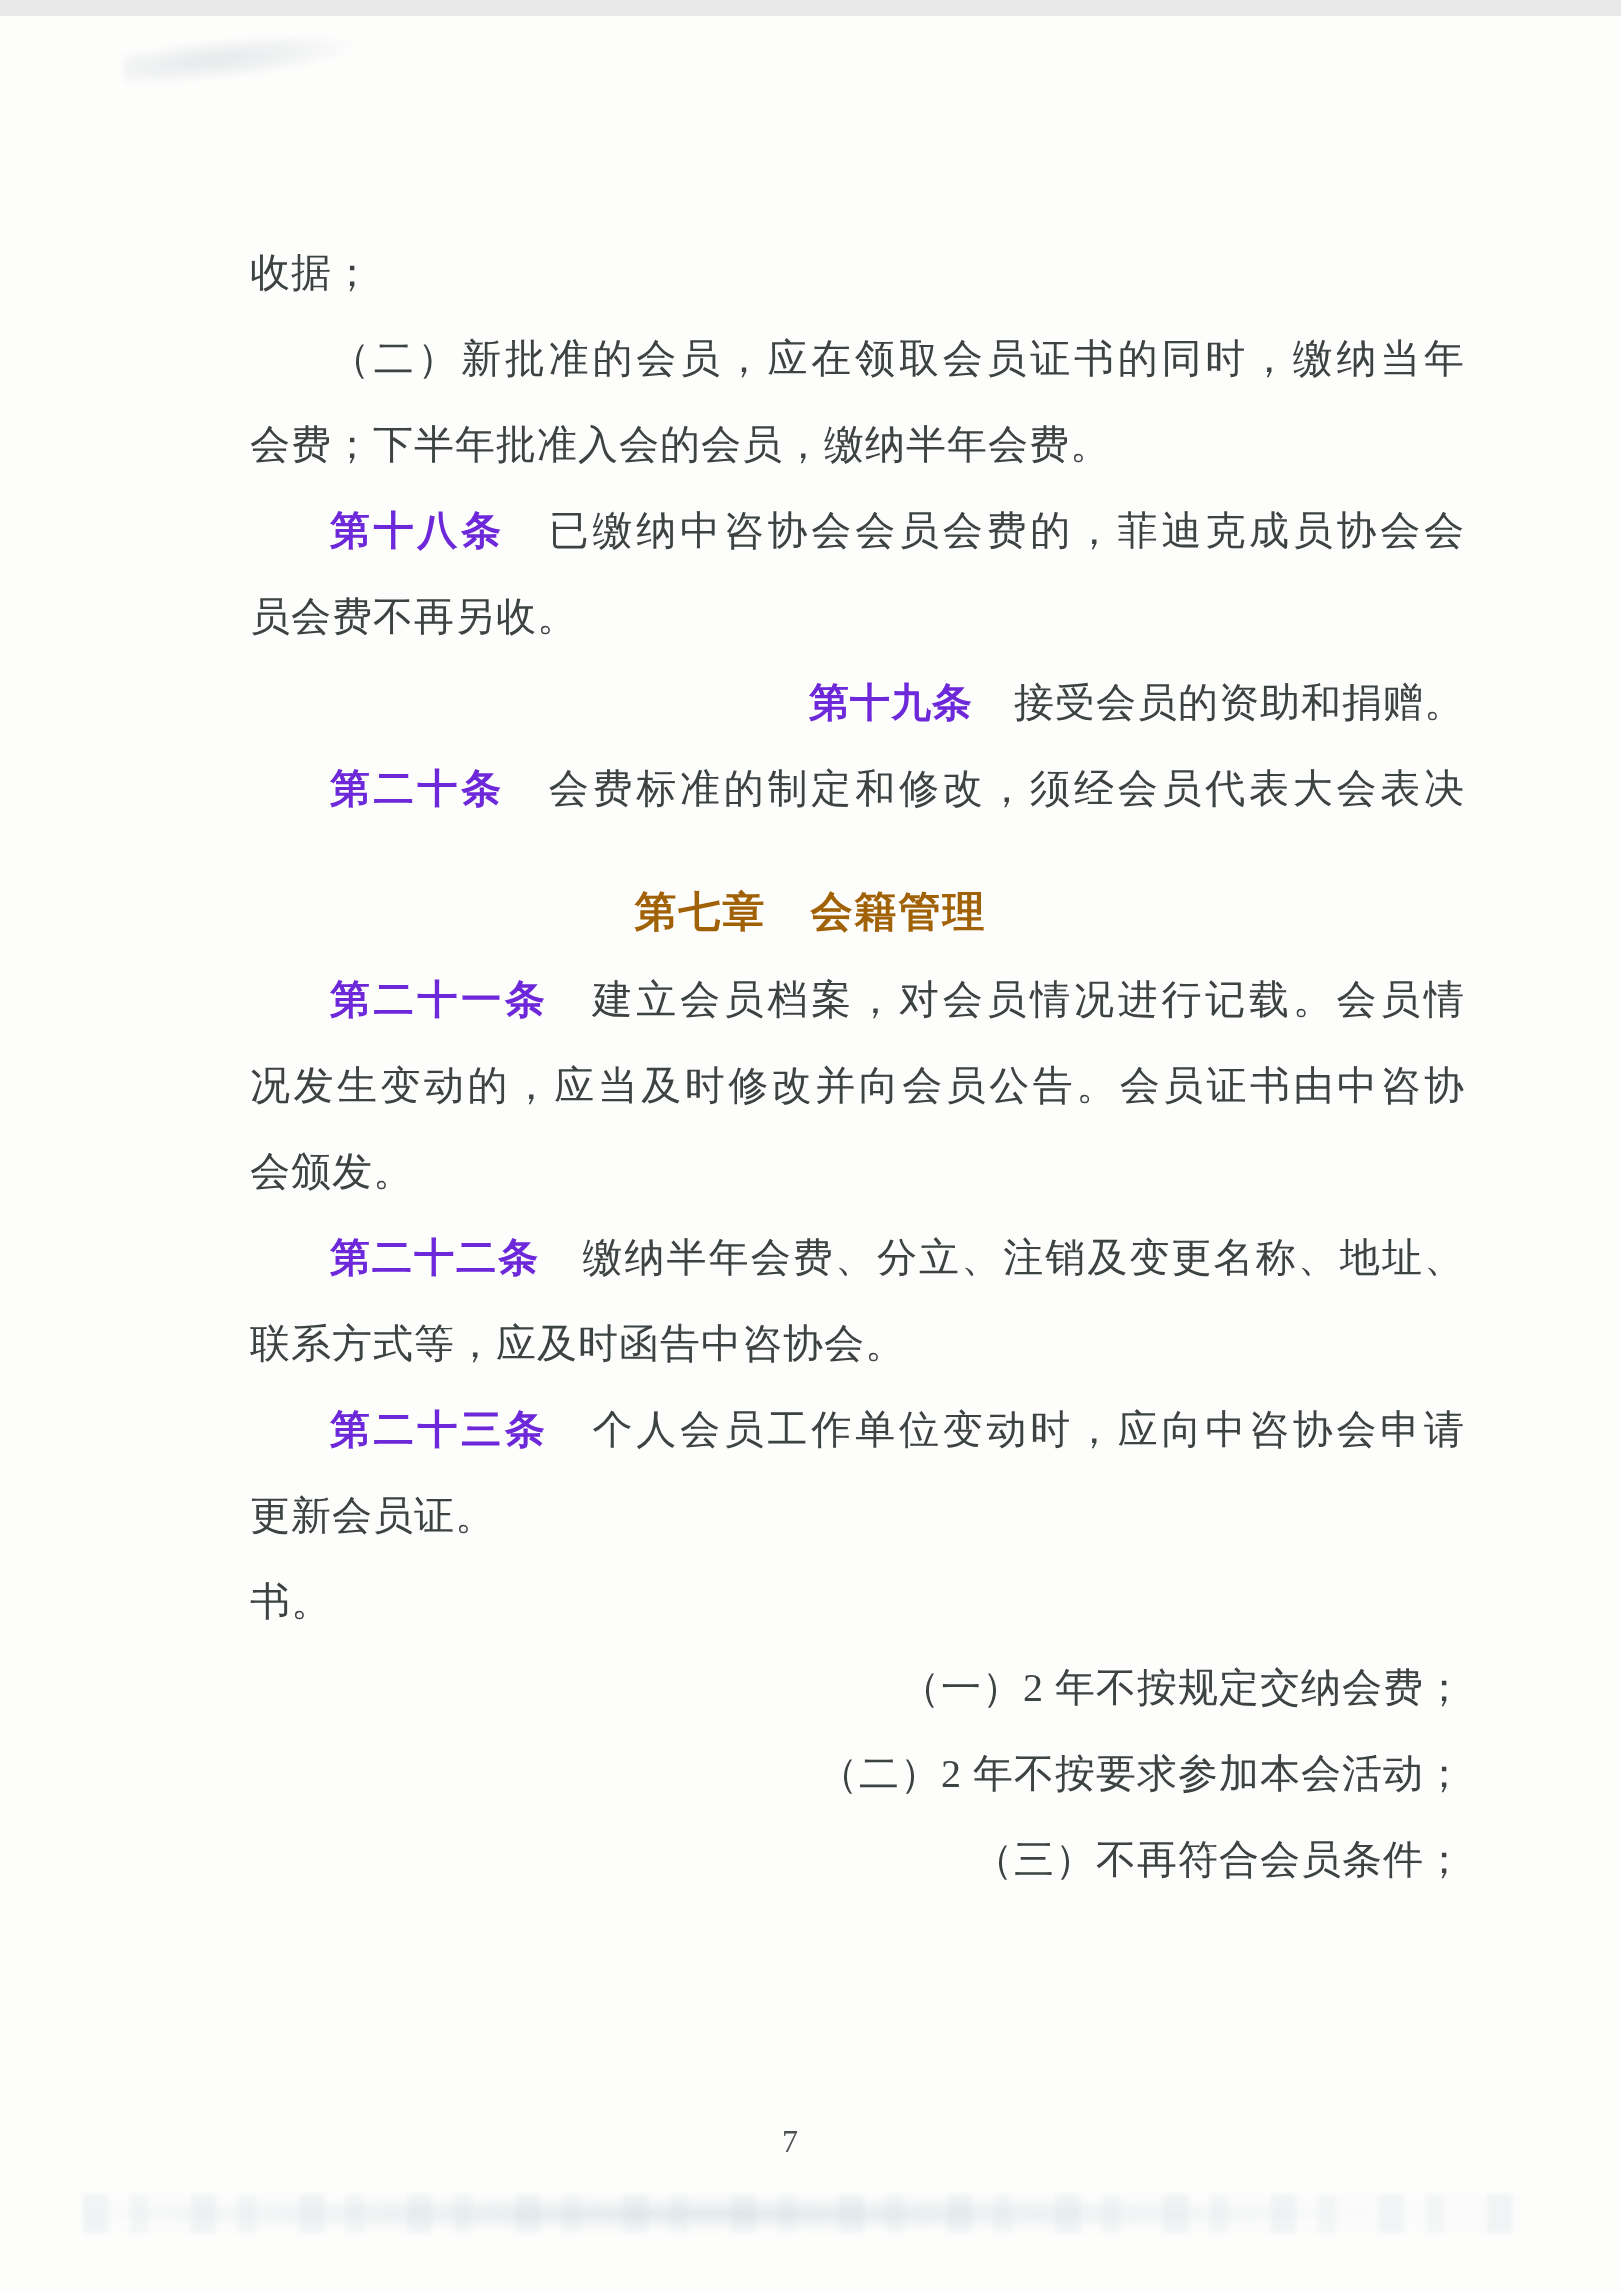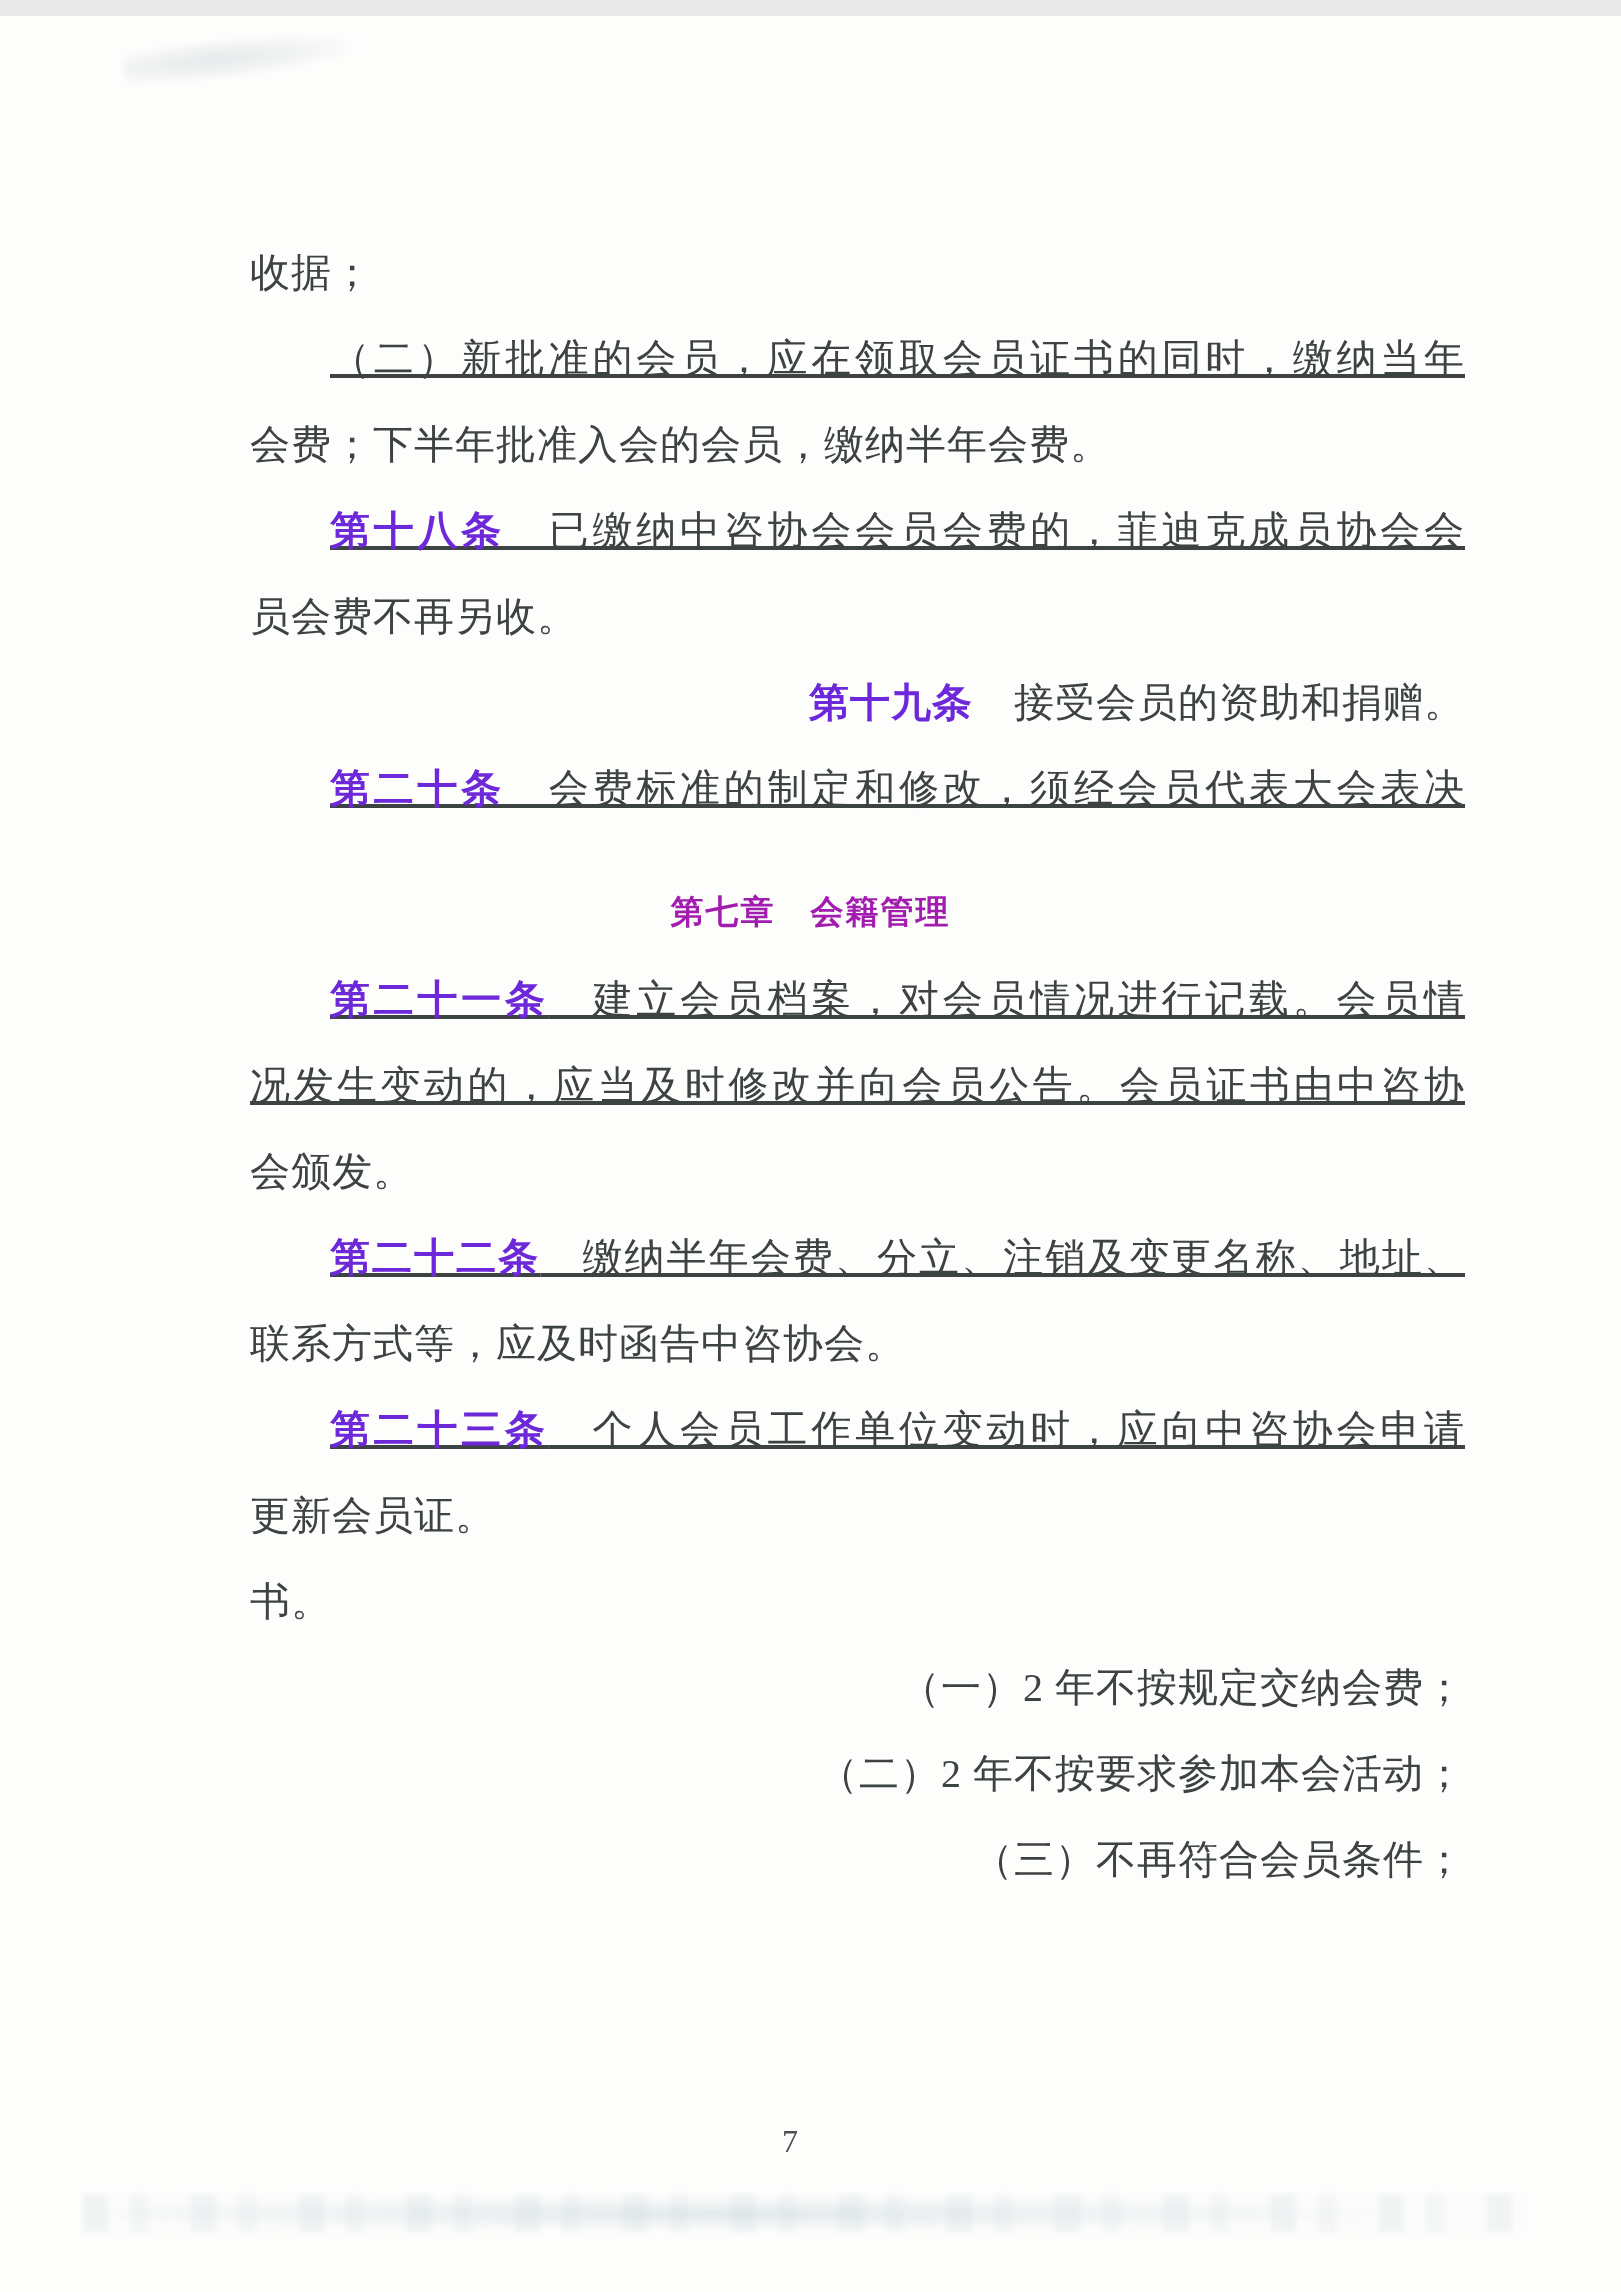--- a/index.html
+++ b/index.html
@@ -22,36 +22,35 @@
     line-height:86px;
     font-size:40px;
     letter-spacing:1px;
     white-space:nowrap;
   }
   .line.indent{ text-indent:80px;text-align:right; }
   .line.full{
     white-space:normal;
     text-align:justify;
     text-align-last:justify;
-    text-decoration:underline;
   }
   .line b{ font-weight:700; color:#6d28d9; }
   .chapter-heading{
     margin-left:-250px;
     width:1621px;
     height:125px;
     padding-top:35px;
     box-sizing:border-box;
     display:flex;
     align-items:center;
     justify-content:center;
-    font-size:33px;
+    font-size:42px;
     font-weight:700;
     letter-spacing:2px;
-    color:#a21caf;
+    color:#a16207;
   }
   .page-number{
     position:absolute;
     top:2098px;left:0;
     width:1621px;height:55px;
     line-height:55px;
     box-sizing:border-box;
     padding-right:41px;
     text-align:center;
     font-size:32px;

